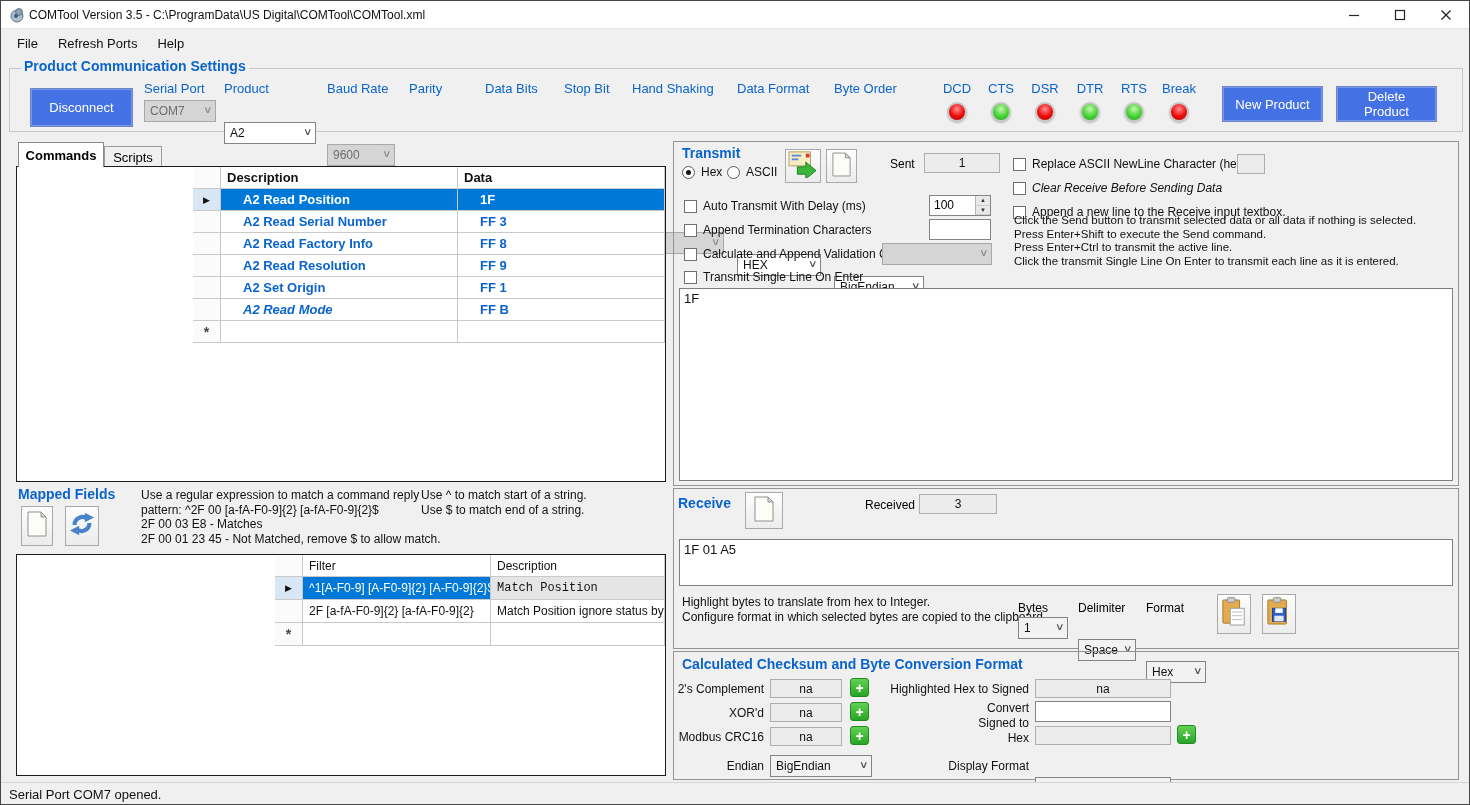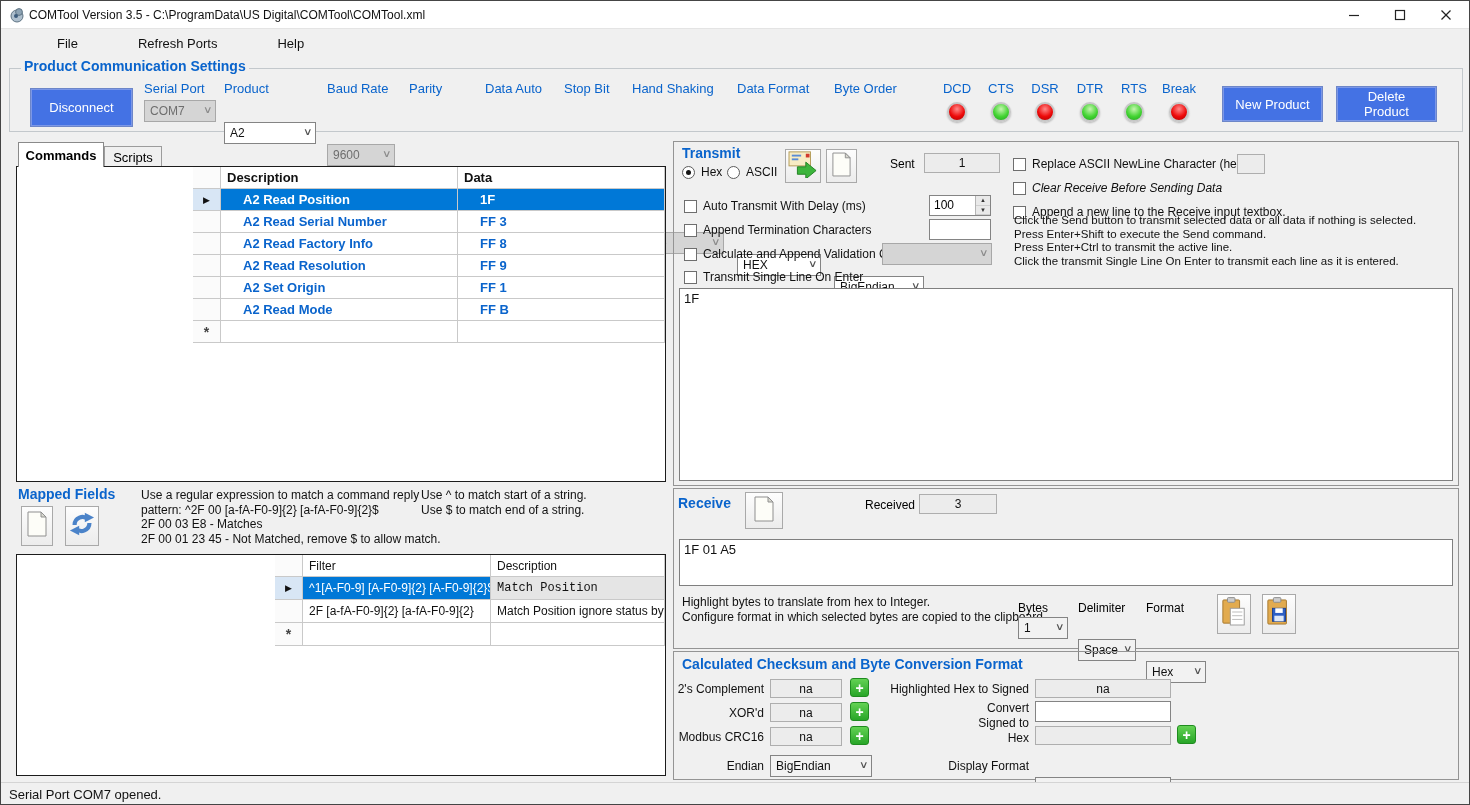--- a/index.html
+++ b/index.html
@@ -11,21 +11,21 @@
   
   .titlebar { position:absolute; left:0; top:0; width:100%; height:28px; background:#ffffff;
               display:flex; align-items:center; border-bottom:1px solid #e4e4e4; }
   .titlebar .title { font-size:12px; color:#111; margin-left:6px; }
   .win-ctrls { position:absolute; right:0; top:0; height:28px; display:flex; }
   .win-btn { width:46px; height:28px; display:flex; align-items:center; justify-content:center; }
 
   
   .menubar { position:absolute; left:0; top:28px; width:100%; height:29px; background:#f0f0f0;
              display:flex; align-items:center; font-size:13px; color:#111; }
-  .menu-item { padding:16px 10px; height:100%; display:flex; align-items:center;margin-left:40px; }
+  .menu-item { padding:16px 10px; height:100%; display:flex; align-items:center; }
   .menu-item:first-child { padding-left:16px; }
 
   .blue { color:#0a64cc; }
   .sect-title { font-size:14px; font-weight:bold; color:#0a64cc; }
 
   .groupbox { position:absolute; border:1px solid #c3c8cc; }
   .panelbox { position:absolute; border:1px solid #949494; }
 
   .btn-blue { background:#4472e4; color:#fff; border:1px solid #6d86c8; display:flex;
               align-items:center; justify-content:center; text-align:center; font-size:13px;
@@ -151,21 +151,21 @@
 
     <span class="abs blue" style="left:214px;top:12px;font-size:13px;">Product</span>
     <div class="abs combo" style="left:214px;top:31px;width:92px;">A2</div>
 
     <span class="abs blue" style="left:317px;top:12px;font-size:13px;">Baud Rate</span>
     <div class="abs combo disabled" style="left:317px;top:31px;width:68px;">9600</div>
 
     <span class="abs blue" style="left:399px;top:12px;font-size:13px;">Parity</span>
     <div class="abs combo disabled" style="left:399px;top:31px;width:62px;">None</div>
 
-    <span class="abs blue" style="left:475px;top:12px;font-size:13px;">Data Auto</span>
+    <span class="abs blue" style="left:475px;top:12px;font-size:13px;">Data Bits</span>
     <div class="abs combo disabled" style="left:475px;top:31px;width:64px;">8</div>
 
     <span class="abs blue" style="left:554px;top:12px;font-size:13px;">Stop Bit</span>
     <div class="abs combo" style="left:554px;top:31px;width:54px;">1</div>
 
     <span class="abs blue" style="left:622px;top:12px;font-size:13px;">Hand Shaking</span>
     <div class="abs combo disabled" style="left:622px;top:31px;width:92px;">None</div>
 
     <span class="abs blue" style="left:727px;top:12px;font-size:13px;">Data Format</span>
     <div class="abs combo" style="left:727px;top:31px;width:84px;">HEX</div>
@@ -231,21 +231,21 @@
       <div class="gc cmdtxt" style="width:237px;">A2 Read Resolution</div>
       <div class="gc cmdtxt" style="width:207px;">FF 9</div>
     </div>
     <div class="grow" style="height:22px;">
       <div class="gc rh" style="width:28px;"></div>
       <div class="gc cmdtxt" style="width:237px;">A2 Set Origin</div>
       <div class="gc cmdtxt" style="width:207px;">FF 1</div>
     </div>
     <div class="grow" style="height:22px;">
       <div class="gc rh" style="width:28px;"></div>
-      <div class="gc cmdtxt" style="width:237px;">A2 Read Mode</div>
+      <div class="gc cmdtxt" style="width:237px;font-style:italic;">A2 Read Mode</div>
       <div class="gc cmdtxt" style="width:207px;">FF B</div>
     </div>
     <div class="grow" style="height:22px;">
       <div class="gc rh" style="width:28px;font-size:14px;font-weight:bold;color:#444;">*</div>
       <div class="gc" style="width:237px;"></div>
       <div class="gc" style="width:207px;"></div>
     </div>
   </div>
 
   <span class="abs sect-title" style="left:17px;top:485px;">Mapped Fields</span>

